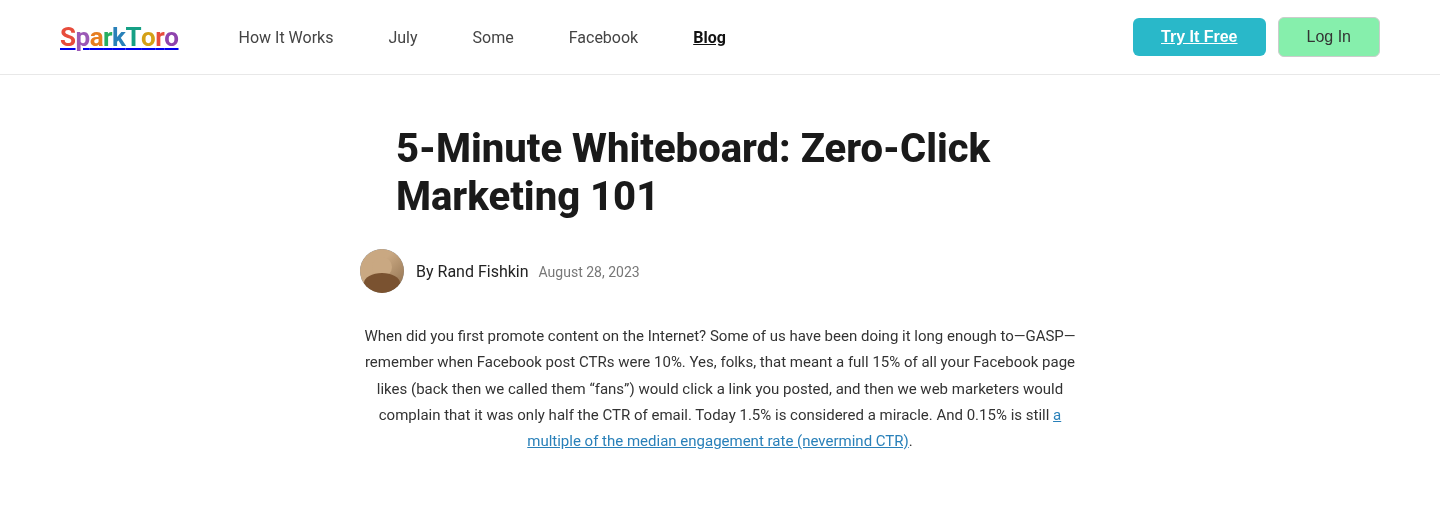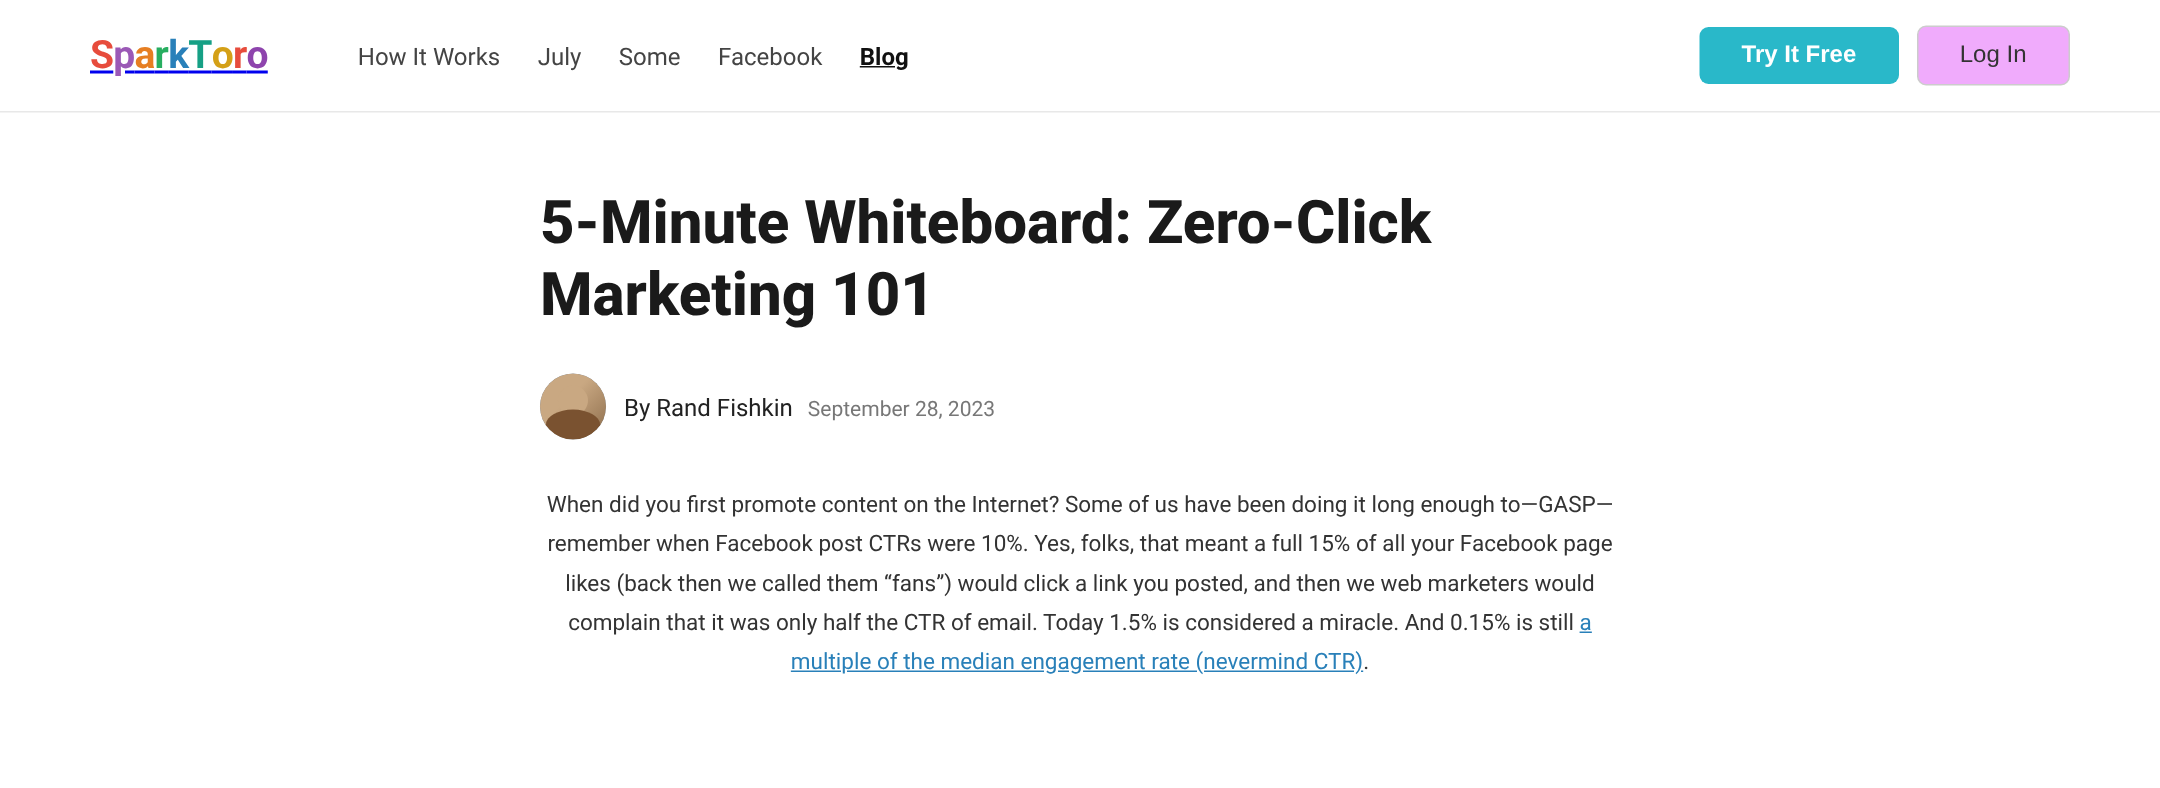--- a/index.html
+++ b/index.html
@@ -41,21 +41,21 @@
     .logo-r { color: #27ae60; }
     .logo-k { color: #2980b9; }
     .logo-T { color: #16a085; }
     .logo-o1 { color: #d4a017; }
     .logo-r2 { color: #e74c3c; }
     .logo-o2 { color: #8e44ad; }
 
     nav {
       display: flex;
       align-items: center;
-      gap: 25px;
+      gap: 55px;
       flex: 1;
     }
 
     nav a {
       text-decoration: none;
       color: #444444;
       font-size: 16px;
       font-weight: 400;
     }
 
@@ -73,24 +73,25 @@
 
     .btn-try {
       background: #29b8c9;
       color: #ffffff;
       border: none;
       border-radius: 6px;
       padding: 10px 28px;
       font-size: 16px;
       font-weight: 600;
       cursor: pointer;
+      text-decoration: underline;
     }
 
     .btn-login {
-      background: #f0abfc;
+      background: #86efac;
       color: #333333;
       border: 1.5px solid #cccccc;
       border-radius: 6px;
       padding: 10px 28px;
       font-size: 16px;
       font-weight: 500;
       cursor: pointer;
     }
 
     main {
@@ -98,20 +99,21 @@
       margin: 0 auto;
       padding: 50px 20px 40px 20px;
     }
 
     .article-title {
       font-size: 40px;
       font-weight: 800;
       line-height: 1.2;
       color: #1a1a1a;
       margin-bottom: 28px;
+      margin-left: 36px;
     }
 
     .author-row {
       display: flex;
       align-items: center;
       gap: 12px;
       margin-bottom: 30px;
     }
 
     .avatar {
@@ -216,20 +218,20 @@
   <h1 class="article-title">5-Minute Whiteboard: Zero-Click Marketing 101</h1>
 
   <div class="author-row">
     <div class="avatar">
       <div class="avatar-inner"></div>
     </div>
     <div class="author-meta">
       <span>
         <span>By</span>&nbsp;<span>Rand Fishkin</span>
       </span>
-      <span class="author-date">September 28, 2023</span>
+      <span class="author-date">August 28, 2023</span>
     </div>
   </div>
 
   <div class="article-body">
     <span>When did you first promote content on the Internet? Some of us have been doing it long enough to—GASP—remember when Facebook post CTRs were 10%. Yes, folks, that meant a full 15% of all your Facebook page likes (back then we called them “fans”) would click a link you posted, and then we web marketers would complain that it was only half the CTR of email. Today 1.5% is considered a miracle. And 0.15% is still&nbsp;</span><a href="#" class="article-link">a multiple of the median engagement rate (nevermind CTR)</a><span>.</span>
   </div>
 </main>
 
 </body></html>

